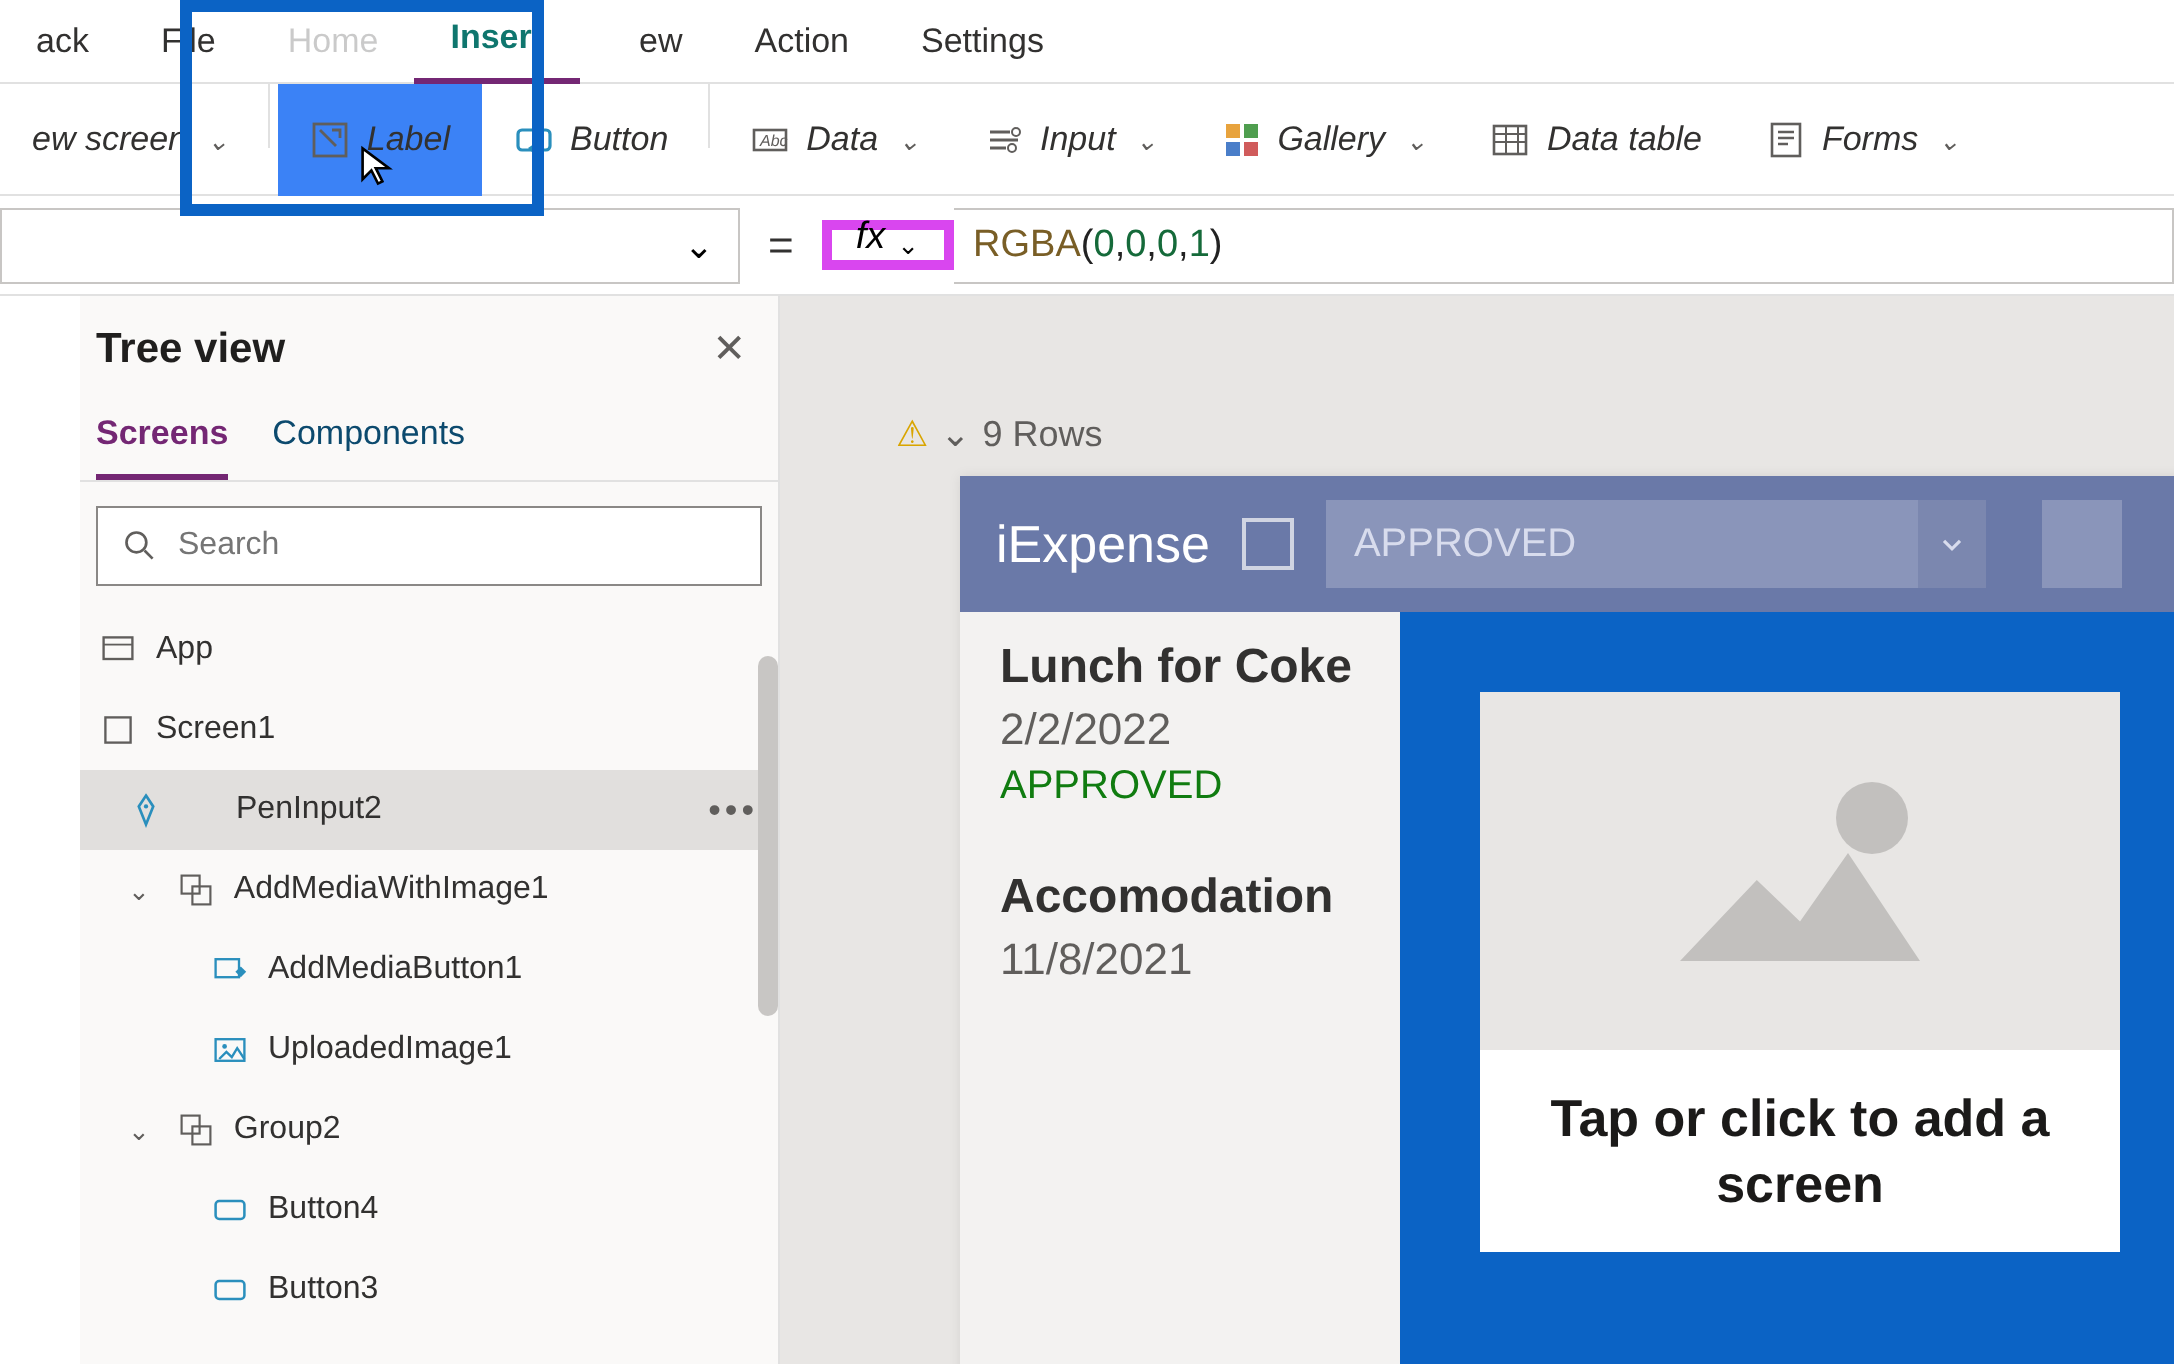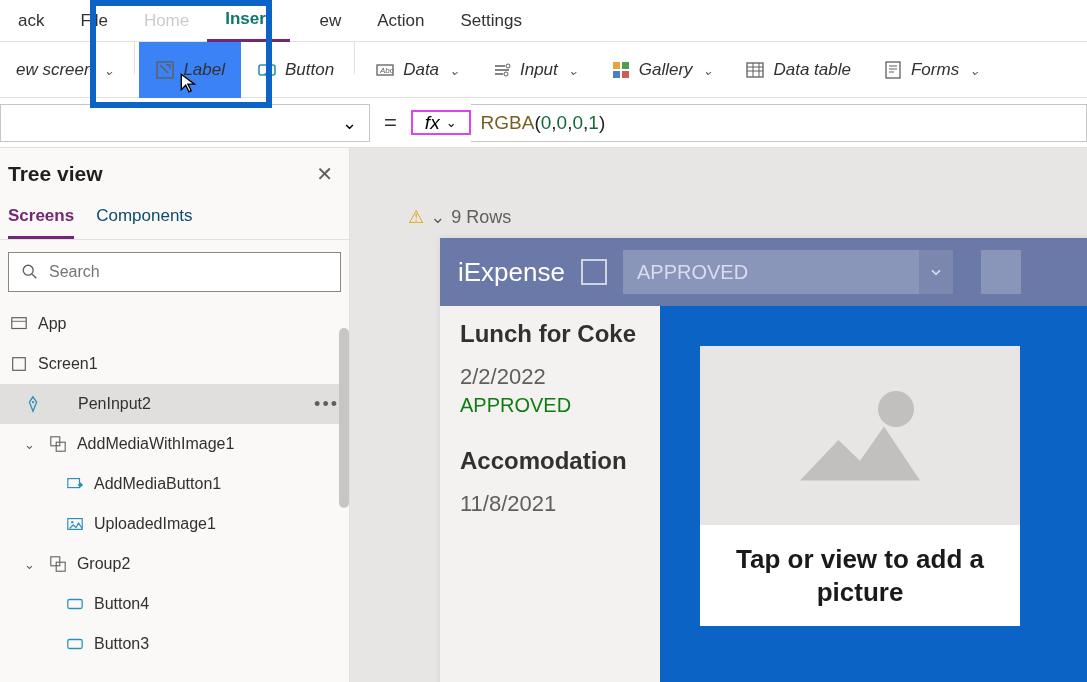--- a/index.html
+++ b/index.html
@@ -17,30 +17,30 @@
 .ribbon svg { width: 20px; height: 20px; }
 .ribbon .chev { font-size: 13px; color: #605e5c; margin-left: 2px; }
 
 
 .highlight-box { position: absolute; left: 90px; top: 0; width: 182px; height: 108px; border: 6px solid #0b63c5; pointer-events: none; }
 
 
 .formula-row { height: 50px; display: flex; align-items: center; background: #fff; border-bottom: 1px solid #e1e1e1; }
 .prop-dd { width: 370px; height: 38px; border: 1px solid #c8c6c4; margin-left: 0; display: flex; align-items: center; justify-content: flex-end; padding-right: 12px; font-size: 18px; }
 .eq { padding: 0 14px; font-size: 22px; color: #323130; }
-.fx-box { border: 2px solid #d946ef; height: 25px; display: flex; align-items: center; padding: 0 12px; font-style: italic; font-family: Georgia, serif; font-size: 19px; }
+.fx-box { border: 5px solid #d946ef; height: 25px; display: flex; align-items: flex-end; padding: 0 12px; font-style: italic; font-family: Georgia, serif; font-size: 19px; }
 .fx-box .chev { font-style: normal; font-size: 13px; margin-left: 6px; }
 .formula-input { flex: 1; height: 38px; border: 1px solid #c8c6c4; border-left: none; padding: 0 10px; font-family: Consolas, monospace; font-size: 19px; display: flex; align-items: center; }
 .formula-input .fn { color: #795e26; }
 .formula-input .paren { color: #222; }
 .formula-input .num { color: #156a3a; }
 .formula-input .comma { color: #222; }
 
 
-.main { display: flex; height: calc(682px - 42px - 56px - 50px); }
+.main { display: flex; height: calc(682px - 42px - 56px - 50px); padding-left: 40px; }
 
 
 .tree { width: 350px; border-right: 1px solid #e1e1e1; background: #faf9f8; display: flex; flex-direction: column; position: relative; }
 .tree-hdr { display: flex; align-items: center; justify-content: space-between; padding: 14px 16px 6px 8px; }
 .tree-hdr h2 { font-size: 21px; font-weight: 600; color: #201f1e; }
 .tree-hdr .close { font-size: 20px; color: #605e5c; cursor: pointer; }
 .tree-tabs { display: flex; gap: 22px; padding: 8px 8px 0 8px; border-bottom: 1px solid #e1e1e1; }
 .tree-tabs .tab { padding: 6px 0 10px 0; font-size: 17px; color: #0c4a6e; cursor: pointer; }
 .tree-tabs .tab.active { color: #742774; border-bottom: 3px solid #742774; font-weight: 600; }
 .search-box { margin: 12px 8px; height: 40px; border: 1px solid #8a8886; background: #fff; display: flex; align-items: center; padding: 0 12px; gap: 10px; }
@@ -62,21 +62,21 @@
 .app-title { color: #fff; font-size: 26px; }
 .app-check { width: 26px; height: 26px; border: 2px solid #d0d4e2; background: transparent; }
 .app-dd { flex: 0 0 330px; height: 44px; background: #8a95ba; display: flex; align-items: center; justify-content: space-between; padding: 0 14px; color: #d8dced; font-size: 20px; }
 .app-dd .ddchev { width: 34px; height: 44px; background: #7b87af; display: flex; align-items: center; justify-content: center; margin-right: -14px; }
 .app-btn { margin-left: 12px; width: 40px; height: 44px; background: #8a95ba; }
 
 .app-body { display: flex; height: calc(100% - 68px); }
 .list-col { width: 220px; background: #f3f2f1; padding: 14px 0 0 20px; }
 .expense-card { margin-bottom: 30px; }
 .expense-card .t1 { font-size: 24px; font-weight: 600; color: #323130; white-space: nowrap; overflow: hidden; }
-.expense-card .t2 { font-size: 22px; color: #605e5c; margin-top: 16px; }
+.expense-card .t2 { font-size: 22px; color: #605e5c; margin-top: 4px; }
 .expense-card .t3 { font-size: 20px; color: #107c10; margin-top: 4px; font-weight: 500; }
 
 .detail-col { flex: 1; background: #0b63c5; padding: 40px; }
 .pic-box { width: 320px; height: 280px; background: #e8e6e4; position: relative; display: flex; flex-direction: column; }
 .pic-top { flex: 1; display: flex; align-items: center; justify-content: center; position: relative; }
 .pic-placeholder { width: 120px; height: 90px; position: relative; }
 .pic-placeholder .ph-shape { position:absolute; inset:0; background: #c2c0be; clip-path: polygon(0% 100%, 32% 55%, 50% 78%, 70% 40%, 100% 100%); }
 .pic-placeholder .ph-sun { position:absolute; right:6px; top:0; width:36px; height:36px; background:#c2c0be; border-radius:50%; }
 .pic-label { background: #fff; padding: 18px 10px; text-align: center; font-size: 26px; font-weight: 600; color: #1b1a19; line-height: 1.25; }
 
@@ -307,21 +307,21 @@
           </div>
         </div>
         <div class="detail-col">
           <div class="pic-box">
             <div class="pic-top">
               <div class="pic-placeholder">
                 <div class="ph-sun"></div>
                 <div class="ph-shape"></div>
               </div>
             </div>
-            <div class="pic-label">Tap or view to add a picture</div>
+            <div class="pic-label">Tap or click to add a screen</div>
           </div>
         </div>
       </div>
     </div>
   </div>
 </div>
 
 <div class="highlight-box"></div>
 <div class="cursor">
   <svg width="22" height="22" viewBox="0 0 20 20">

